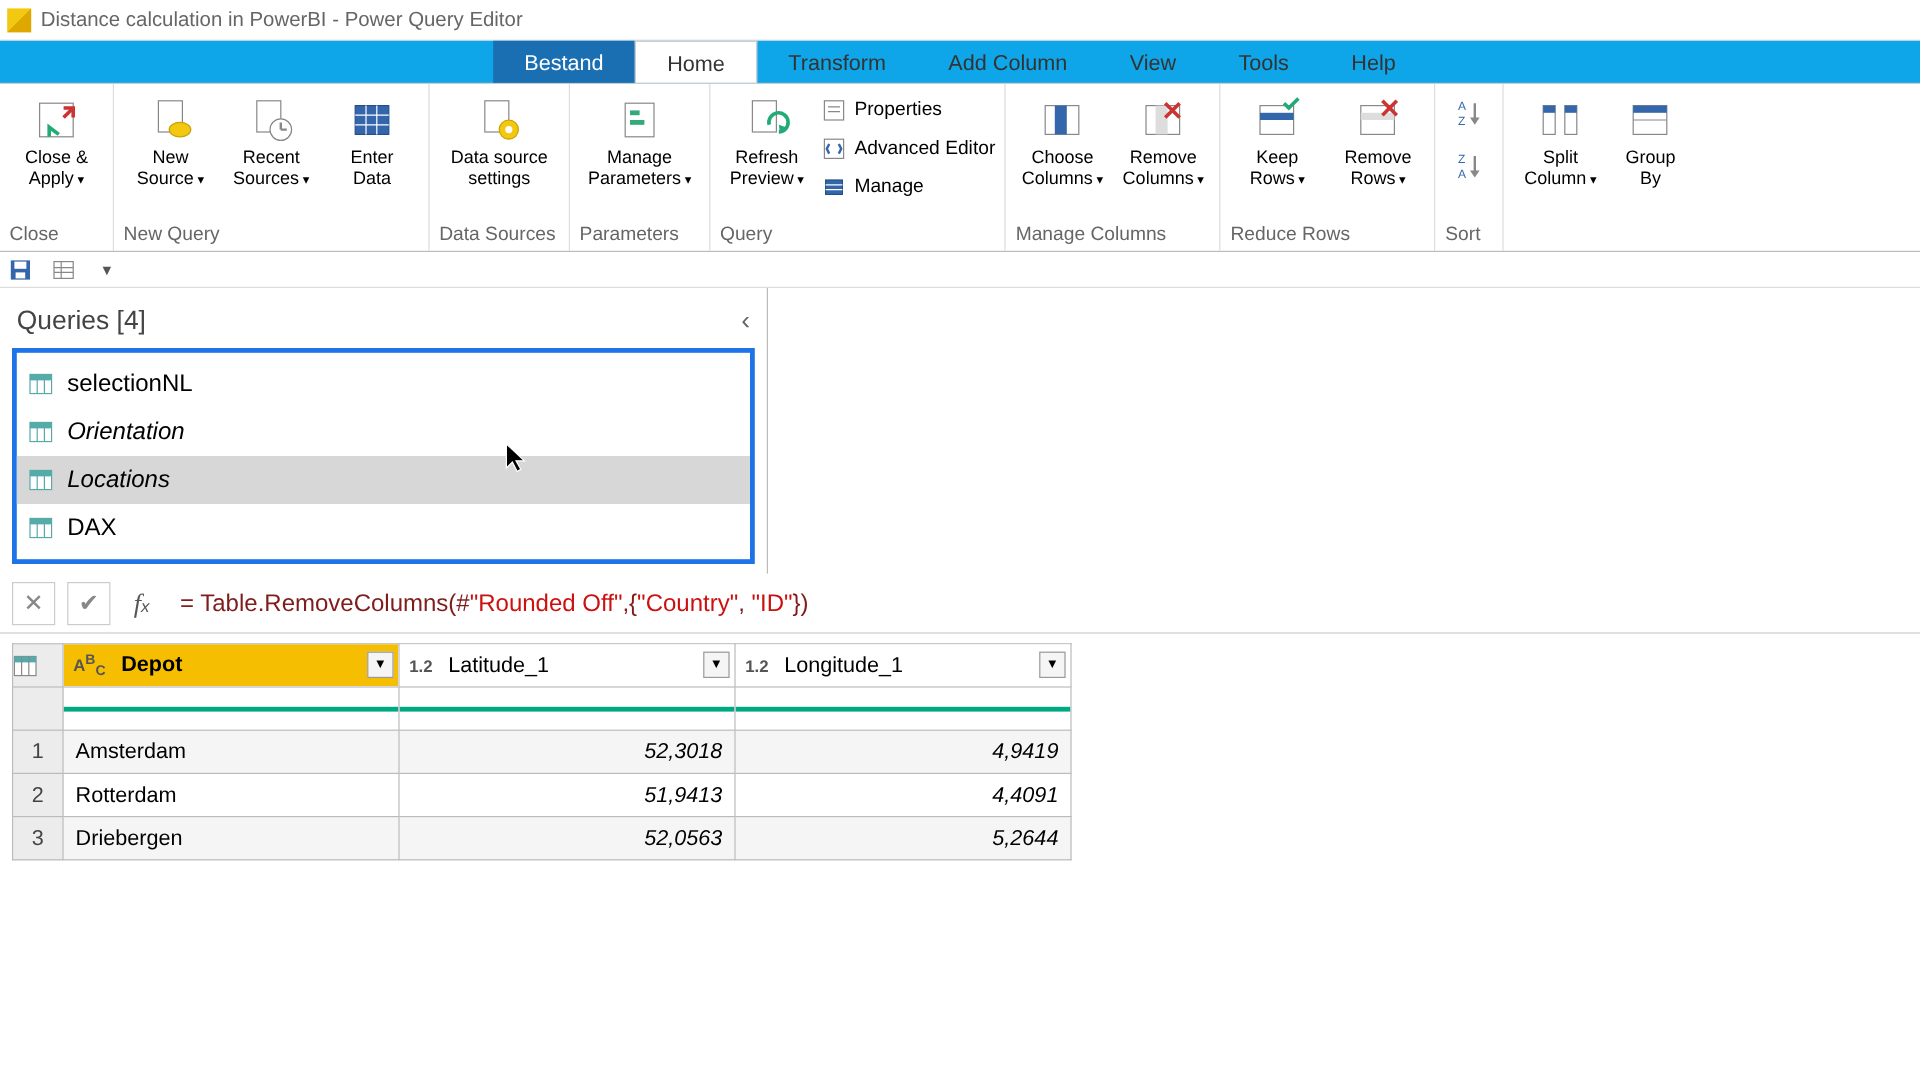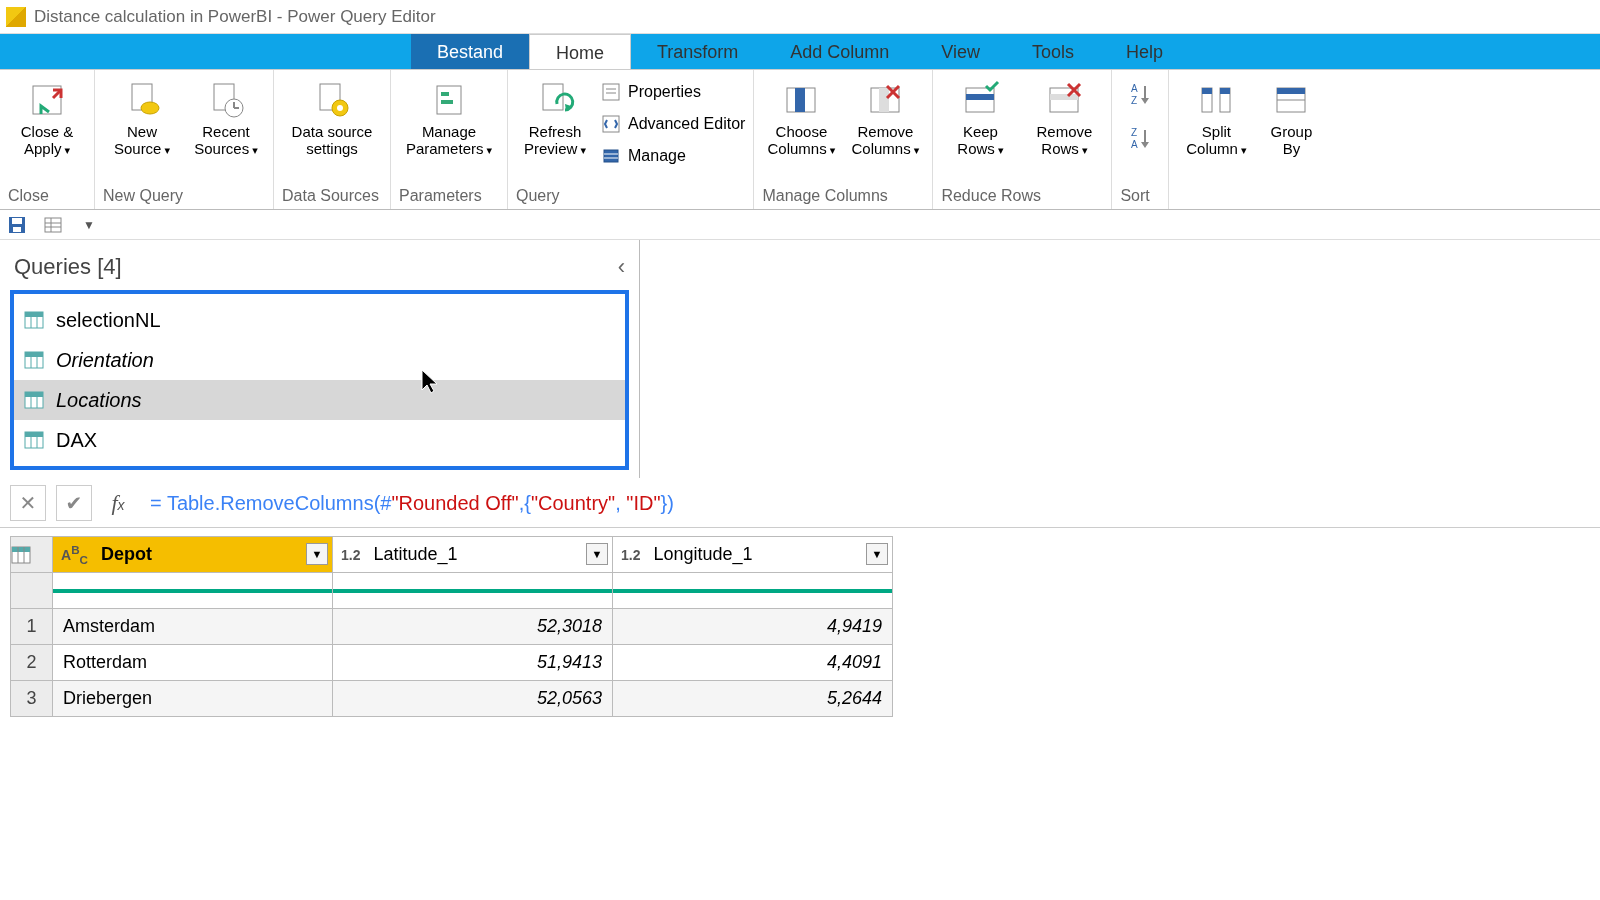--- a/index.html
+++ b/index.html
@@ -41,21 +41,21 @@
   .qitem.selected { background:#d7d7d7; font-style: italic; }
   .qitem.italic { font-style: italic; align-items: center; }
   .qitem .ticon { width:20px; height:18px; }
   .cursor { position:absolute; left:420px; top:128px; width:20px; height:26px; }
 
   .content { flex:1; display:flex; flex-direction:column; }
   .formula-row { display:flex; align-items:center; height:50px; border-bottom:1px solid #ccc; padding:6px 10px; gap:10px; }
   .fbtn { width:36px; height:36px; display:flex; align-items:center; justify-content:center; border:1px solid #ccc; cursor:pointer; font-size:20px; color:#888; }
   .fx { font-style:italic; font-family:"Times New Roman",serif; font-size:22px; color:#555; border:none; width:32px; text-align:center;}
   .formula { flex:1; font-family:Consolas,monospace; font-size:20px; padding:4px 6px; }
-  .formula .kw { color:#3b82f6;margin-top:32px; }
+  .formula .kw { color:#7f1d1d;margin-top:32px; }
   .formula .str { color:#c11; }
 
   .datagrid { padding:8px 10px; }
   table { border-collapse:collapse; }
   th, td { border:1px solid #bbb; font-size:18px; height:36px; }
   th.rownumh { width:42px; background:#ececec; }
   th.col { background:#fff; text-align:left; padding:0 8px; position:relative; }
   th.col.selected { background:#F5BE00; }
   th.col .typebadge { font-size:14px; color:#555; margin-right:8px; }
   th.col .dd { position:absolute; right:4px; top:6px; width:22px; height:22px; border:1px solid #999; background:#f5f5f5; display:flex; align-items:center; justify-content:center; font-size:11px; cursor:pointer;}
@@ -125,20 +125,33 @@
         <div class="ic">
             <svg width="40" height="40">
               <rect x="8" y="4" width="20" height="26" fill="#fff" stroke="#888"></rect>
               <circle cx="28" cy="28" r="9" fill="#fff" stroke="#888"></circle>
               <line x1="28" y1="28" x2="28" y2="22" stroke="#888" stroke-width="2"></line>
               <line x1="28" y1="28" x2="33" y2="28" stroke="#888" stroke-width="2"></line>
             </svg>
           </div>
         <span class="caret" style="white-space:pre-line">Recent
 Sources</span>
+      </div>
+      <div class="bigbtn">
+        <div class="ic">
+            <svg width="40" height="40">
+              <rect x="6" y="8" width="28" height="24" fill="#36A" stroke="#25508a"></rect>
+              <line x1="6" y1="16" x2="34" y2="16" stroke="#fff"></line>
+              <line x1="6" y1="24" x2="34" y2="24" stroke="#fff"></line>
+              <line x1="15" y1="8" x2="15" y2="32" stroke="#fff"></line>
+              <line x1="24" y1="8" x2="24" y2="32" stroke="#fff"></line>
+            </svg>
+          </div>
+        <span style="white-space:pre-line">Enter
+Data</span>
       </div>
     </div>
     <div class="glabel">New Query</div>
   </div>
 
   <div class="ribgroup">
     <div class="controls">
       <div class="bigbtn" style="width:100px">
         <div class="ic">
             <svg width="40" height="40">

